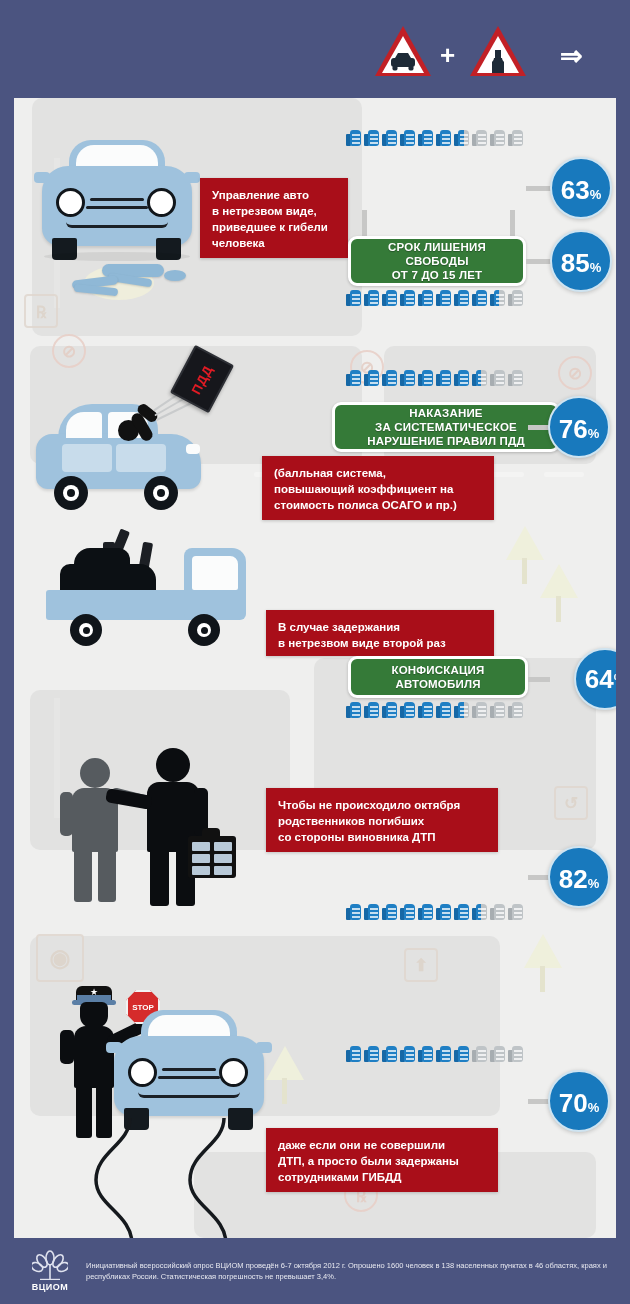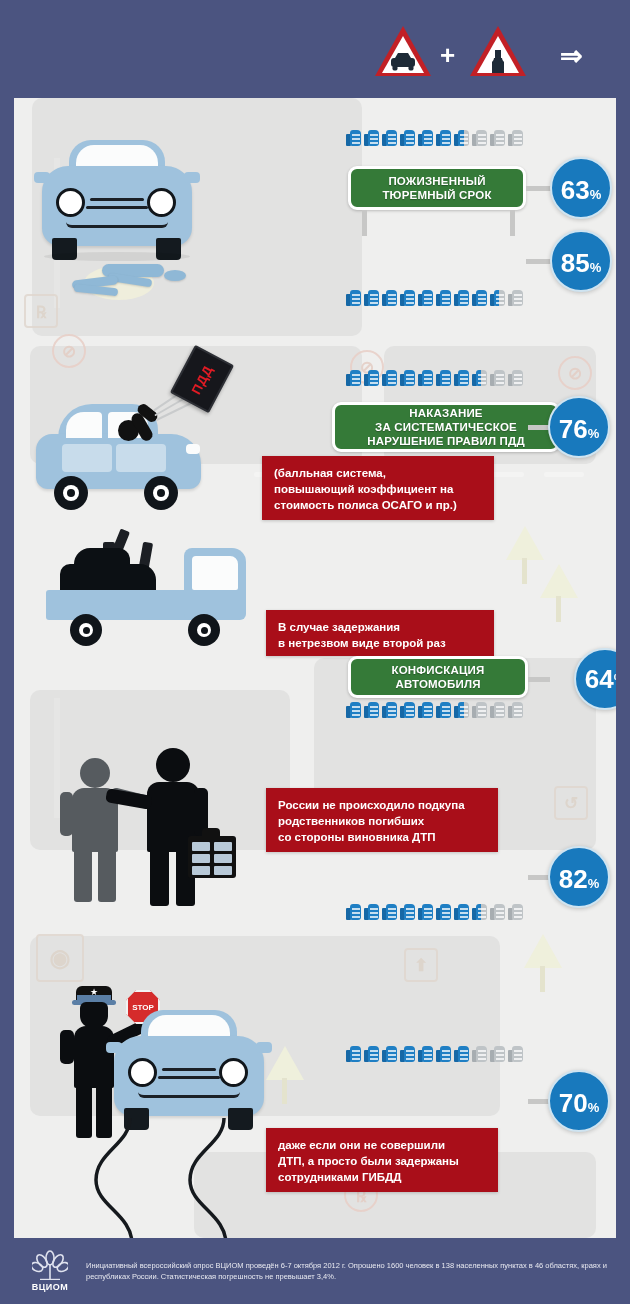--- a/index.html
+++ b/index.html
@@ -519,31 +519,36 @@
           <div class="ln" style="top:12px"></div>
         </div>
         <div class="thumb off">
           <div class="cuff"></div>
           <div class="pad"></div>
           <div class="ln" style="top:4px"></div>
           <div class="ln" style="top:8px"></div>
           <div class="ln" style="top:12px"></div>
         </div>
       </div>
-    <div class="green-box" style="left:334px;top:68px;width:178px;height:44px;">ПОЖИЗНЕННЫЙ
-ТЮРЕМНЫЙ СРОК</div>
+    <div class="red-box" style="left:186px;top:80px;width:148px;height:80px;">Управление авто
+в  нетрезвом виде,
+приведшее к гибели
+человека</div>
     <div class="connector" style="left:512px;top:88px;width:26px;"></div>
     <div class="pct-circle" style="left:536px;top:59px;">
       <span class="num">63</span>
       <span class="sym">%</span>
     </div>
 
     <div class="connector v" style="left:348px;top:112px;height:26px;"></div>
     <div class="connector v" style="left:496px;top:112px;height:26px;"></div>
 
+    <div class="green-box" style="left:334px;top:138px;width:178px;height:50px;">СРОК ЛИШЕНИЯ
+СВОБОДЫ
+ОТ 7 ДО 15 ЛЕТ</div>
     <div class="connector" style="left:512px;top:161px;width:26px;"></div>
     <div class="pct-circle" style="left:536px;top:132px;">
       <span class="num">85</span>
       <span class="sym">%</span>
     </div>
     <div class="thumbs" style="left:332px;top:192px;">
         <div class="thumb on">
           <div class="cuff"></div>
           <div class="pad"></div>
           <div class="ln" style="top:4px"></div>
@@ -774,21 +779,21 @@
         </div>
         <div class="thumb off">
           <div class="cuff"></div>
           <div class="pad"></div>
           <div class="ln" style="top:4px"></div>
           <div class="ln" style="top:8px"></div>
           <div class="ln" style="top:12px"></div>
         </div>
       </div>
 
-    <div class="red-box" style="left:252px;top:690px;width:232px;height:64px;">России не происходило подкупа
+    <div class="red-box" style="left:252px;top:690px;width:232px;height:64px;">Чтобы не происходило октября
 родственников погибших
 со стороны виновника ДТП</div>
     <div class="connector" style="left:514px;top:777px;width:22px;"></div>
     <div class="pct-circle" style="left:534px;top:748px;">
       <span class="num">82</span>
       <span class="sym">%</span>
     </div>
     <div class="thumbs" style="left:332px;top:806px;">
         <div class="thumb on">
           <div class="cuff"></div>

